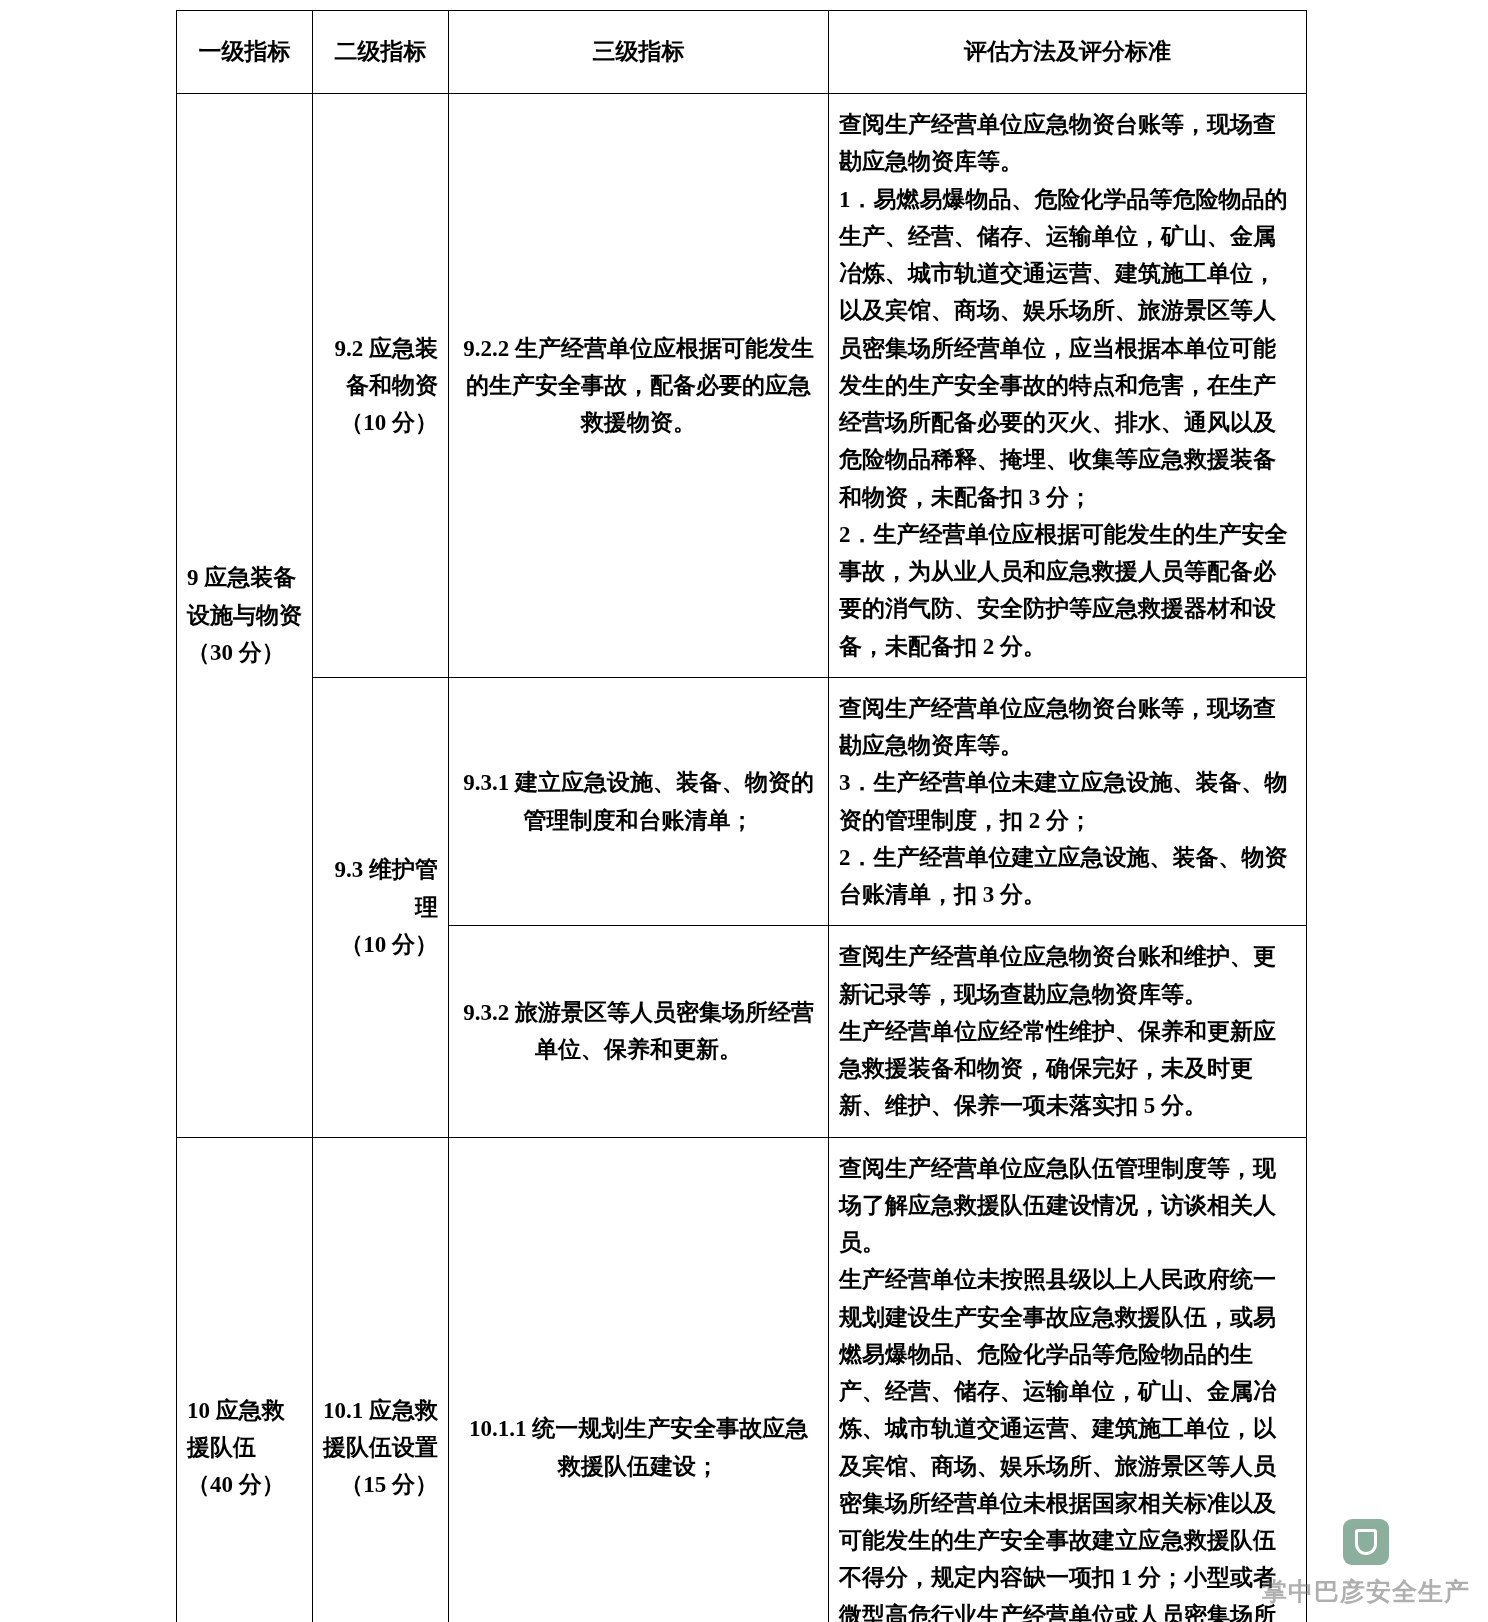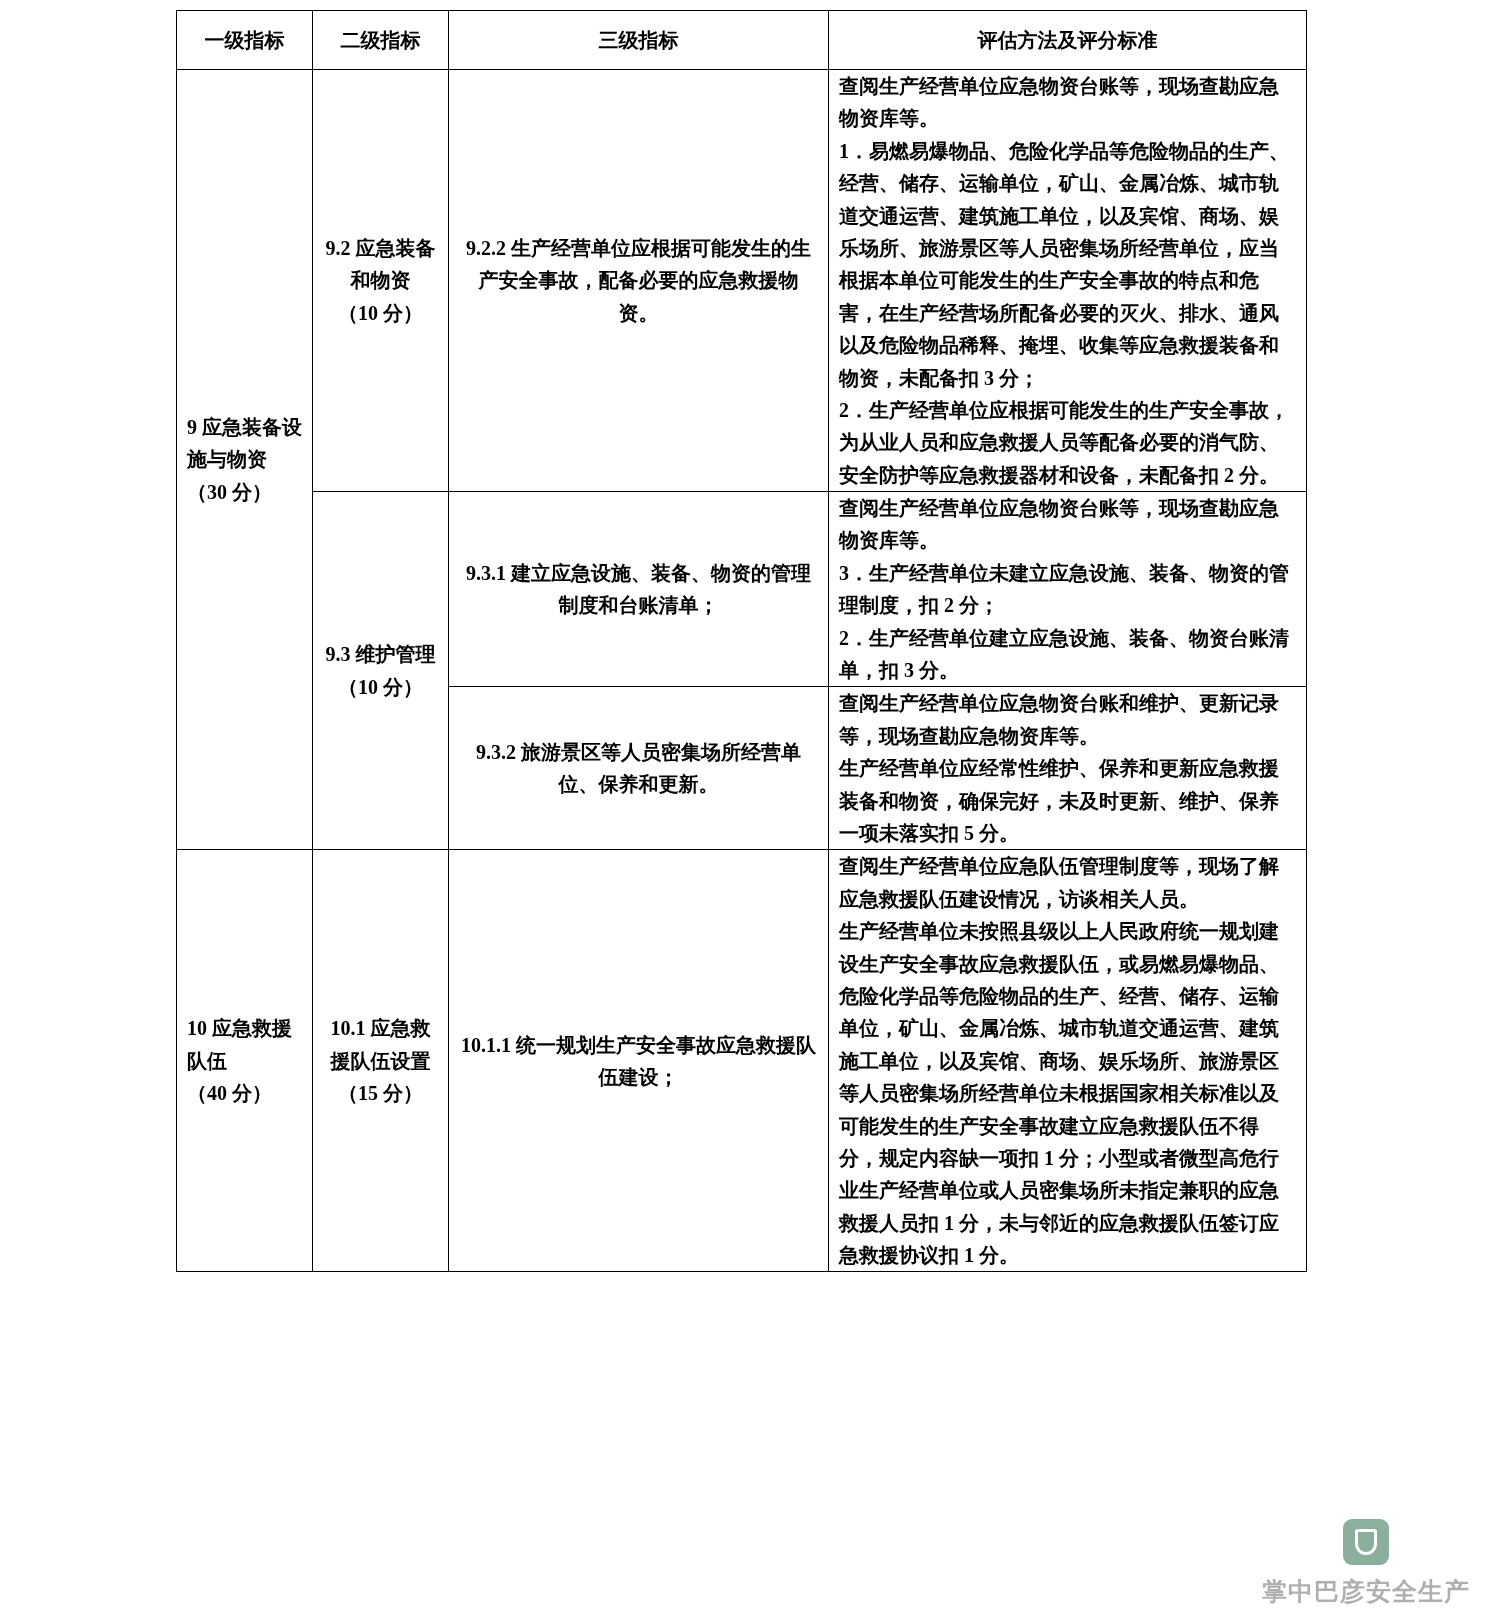--- a/index.html
+++ b/index.html
@@ -22,22 +22,22 @@
     width: 1130px;
   }
   table.assess {
     border-collapse: collapse;
     width: 1130px;
     table-layout: fixed;
   }
   table.assess td, table.assess th {
     border: 1px solid #000000;
     vertical-align: middle;
-    padding: 0 10px;
-    font-size: 20px;
+    padding: 12px 10px;
+    font-size: 23px;
     line-height: 1.62;
     font-weight: bold;
     font-family: "Liberation Serif", "DejaVu Serif", serif;
   }
   col.c1 { width: 136px; }
   col.c2 { width: 136px; }
   col.c3 { width: 380px; }
   col.c4 { width: 478px; }
 
   thead th {
@@ -46,21 +46,21 @@
     padding: 6px 4px;
     font-size: 21px;
   }
   td.lvl1 {
     text-align: left;
     vertical-align: middle;
     padding-left: 12px;
     padding-right: 6px;
   }
   td.lvl2 {
-    text-align: center;
+    text-align: right;
     vertical-align: middle;
     padding-left: 12px;
     padding-right: 8px;
   }
   td.lvl3 {
     text-align: center;
     vertical-align: middle;
     padding-left: 14px;
     padding-right: 10px;
   }

